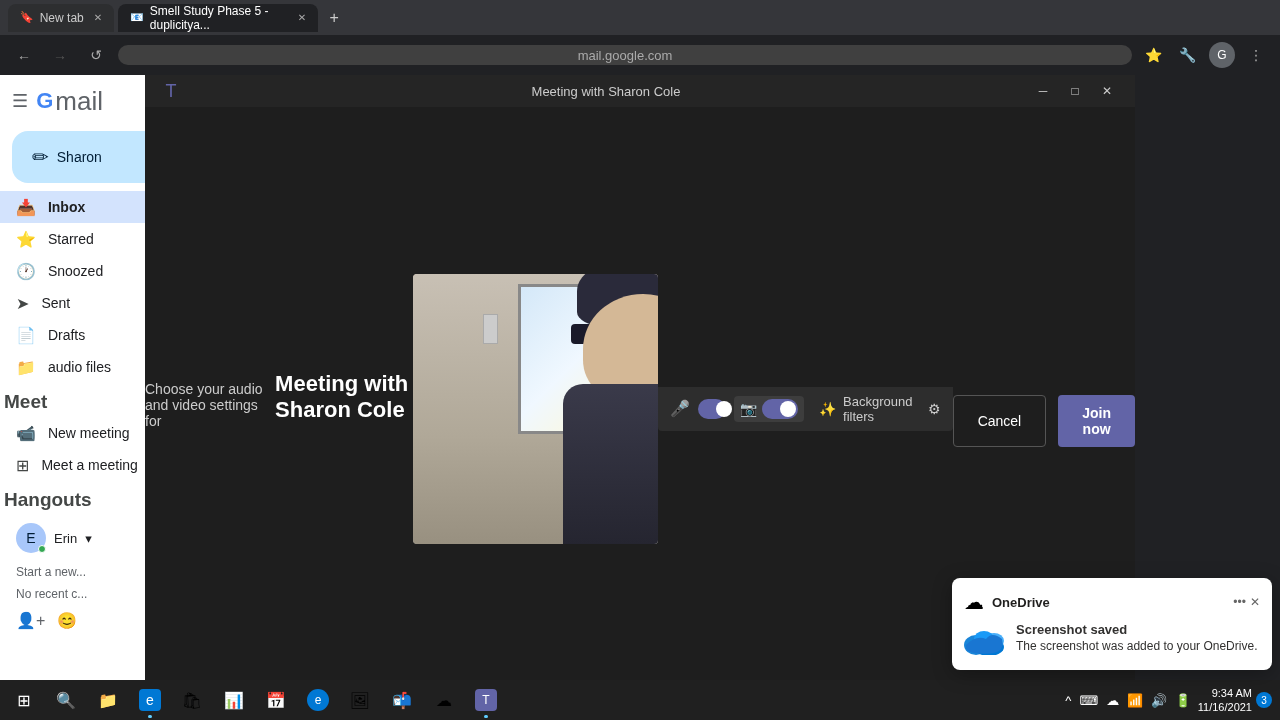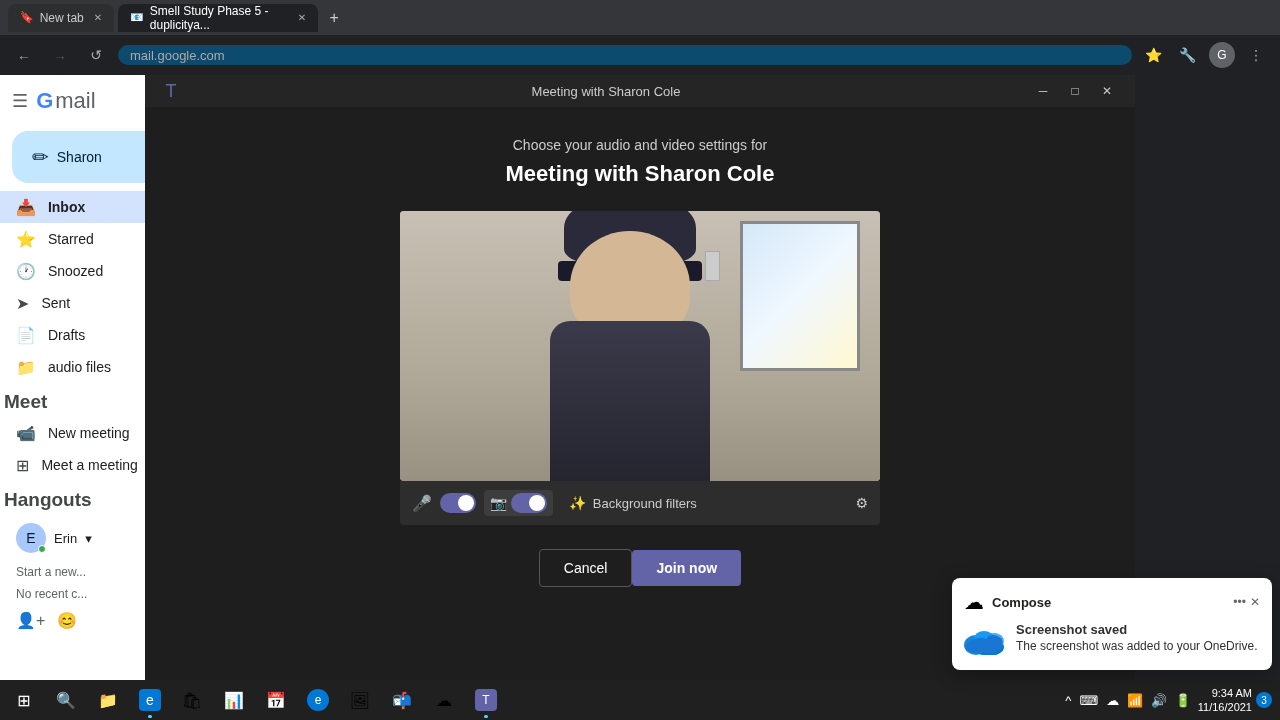--- a/index.html
+++ b/index.html
@@ -60,27 +60,28 @@
       width: 28px; height: 28px;
       border-radius: 50%;
       display: flex; align-items: center; justify-content: center;
       color: #aaa;
       font-size: 14px;
       cursor: pointer;
     }
     .address-bar {
       flex: 1;
       height: 20px;
-      background: #0c4a6e;
+      background: #404040;
       border-radius: 14px;
       display: flex;
       align-items: center;
       padding: 0 12px;
       font-size: 13px;
       color: #ccc;
+      justify-content: center;
     }
     .toolbar-icons { display: flex; align-items: center; gap: 6px; }
     .toolbar-icon {
       width: 28px; height: 28px;
       border-radius: 50%;
       display: flex; align-items: center; justify-content: center;
       color: #aaa;
       font-size: 14px;
       cursor: pointer;
     }
@@ -105,21 +106,21 @@
     .gmail-header {
       display: flex;
       align-items: center;
       height: 52px;
       padding: 0 12px;
       gap: 8px;
     }
     .hamburger { font-size: 18px; color: #5f6368; cursor: pointer; }
     .gmail-logo { display: flex; align-items: center; gap: 2px; }
     .gmail-logo-g { font-size: 22px; font-weight: bold; color: #4285f4; }
-    .gmail-logo-text { font-size: 22px; color: #5f6368; }
+    .gmail-logo-text { font-size: 26px; color: #5f6368; }
 
     .compose-btn {
       margin: 4px 12px 8px;
       display: flex;
       align-items: center;
       gap: 8px;
       background: #c2e7ff;
       border-radius: 16px;
       padding: 14px 20px;
       font-size: 14px;
@@ -312,21 +313,21 @@
       width: 32px; height: 32px;
       display: flex; align-items: center; justify-content: center;
       font-size: 12px;
       color: #ccc;
       cursor: pointer;
     }
 
     .teams-content {
       flex: 1;
       display: flex;
-      flex-direction: column;
+      flex-direction: row;
       align-items: center;
       justify-content: flex-start;
       padding-top: 30px;
       width: 100%;
     }
     .subtitle {
       font-size: 14px;
       color: #ccc;
       margin-bottom: 8px;
     }
@@ -472,22 +473,22 @@
     .settings-btn {
       margin-left: auto;
       font-size: 14px;
       color: #ccc;
       cursor: pointer;
     }
 
     
     .action-buttons {
       display: flex;
+      gap: 12px;
       margin-top: 24px;
-      align-items: center;
     }
     .btn-cancel {
       padding: 10px 24px;
       border: 1px solid #555;
       background: transparent;
       color: #fff;
       border-radius: 4px;
       font-size: 14px;
       cursor: pointer;
     }
@@ -697,21 +698,21 @@
     <div class="action-buttons">
       <button class="btn-cancel">Cancel</button>
       <button class="btn-join">Join now</button>
     </div>
   </div>
 </div>
 
 <div class="onedrive-notification">
   <div class="notif-header">
     <span class="onedrive-icon">☁</span>
-    <span class="notif-title">Compose</span>
+    <span class="notif-title">OneDrive</span>
     <div class="notif-actions">
       <span class="notif-action-icon">•••</span>
       <span class="notif-action-icon">✕</span>
     </div>
   </div>
   <div class="notif-body">
     <div class="onedrive-logo-big">
       <svg width="40" height="30" viewBox="0 0 40 30">
         <ellipse cx="12" cy="20" rx="12" ry="10" fill="#0078d4" opacity="0.9"></ellipse>
         <ellipse cx="25" cy="22" rx="15" ry="9" fill="#0078d4"></ellipse>

